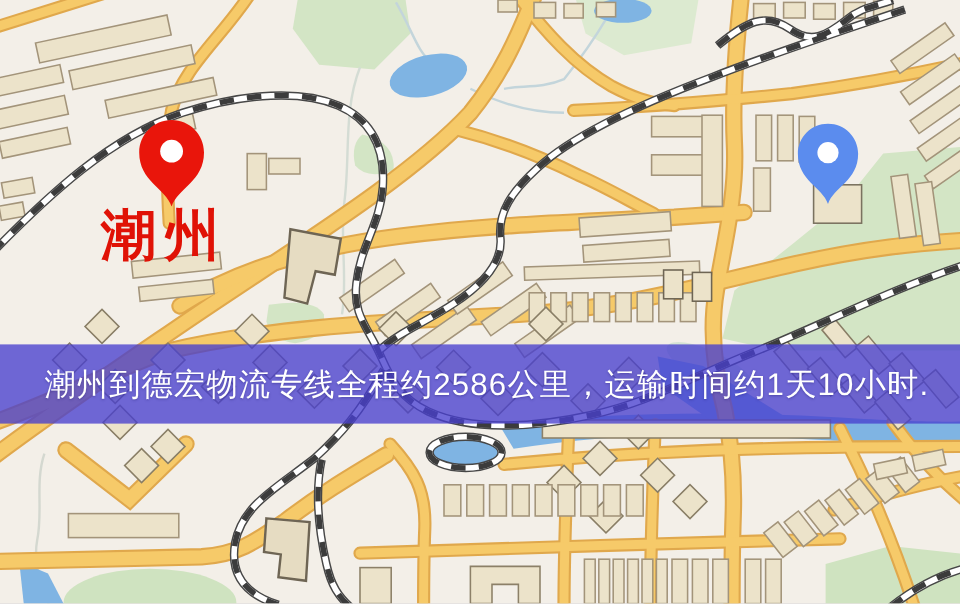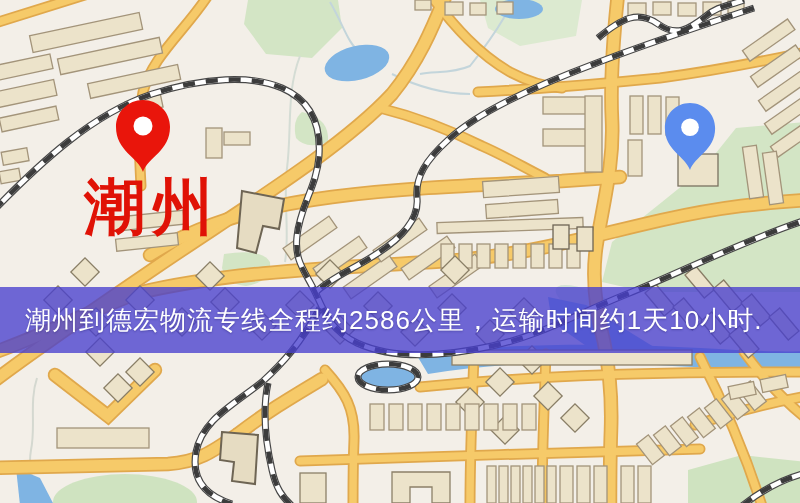--- a/index.html
+++ b/index.html
@@ -1,25 +1,25 @@
 <!DOCTYPE html>
 <html><head>
 <meta charset="utf-8">
 <style>
   html,body{margin:0;padding:0;background:#ddd;}
   .stage{position:relative;width:800px;height:503px;overflow:hidden;background:#f3efe8;
          font-family:"Liberation Sans","DejaVu Sans",sans-serif;}
   .stage svg{position:absolute;left:0;top:0;}
-  .place-label{position:absolute;font-family:Liberation Sans, sans-serif;
-         font-weight:bold;font-size:61px;line-height:1;white-space:nowrap;user-select:none;}
+  .place-label{position:absolute;font-family:Liberation Mono, monospace;
+         font-weight:bold;font-size:46px;line-height:1;white-space:nowrap;user-select:none;}
   #origin-label{left:84px;top:177px;color:#e01206;letter-spacing:7px;}
   #dest-label{left:636px;top:179px;color:#2433dd;letter-spacing:3px;}
   .route-banner{position:absolute;left:0;top:287px;width:800px;height:66px;
          background:rgba(72,63,206,0.78);display:flex;align-items:center;}
-  .route-banner .txt{color:#fff;font-size:26px;padding-left:25px;letter-spacing:1px;
+  .route-banner .txt{color:#fff;font-size:26px;padding-left:37px;letter-spacing:1px;
          text-shadow:0 1px 2px rgba(40,35,120,.45);white-space:nowrap;}
 </style>
 </head>
 <body>
 
 <div class="stage">
 
 <svg width="800" height="503" viewBox="0 0 800 503">
   <defs>
     <g id="gRoadsMajor" fill="none" stroke-linecap="round">

